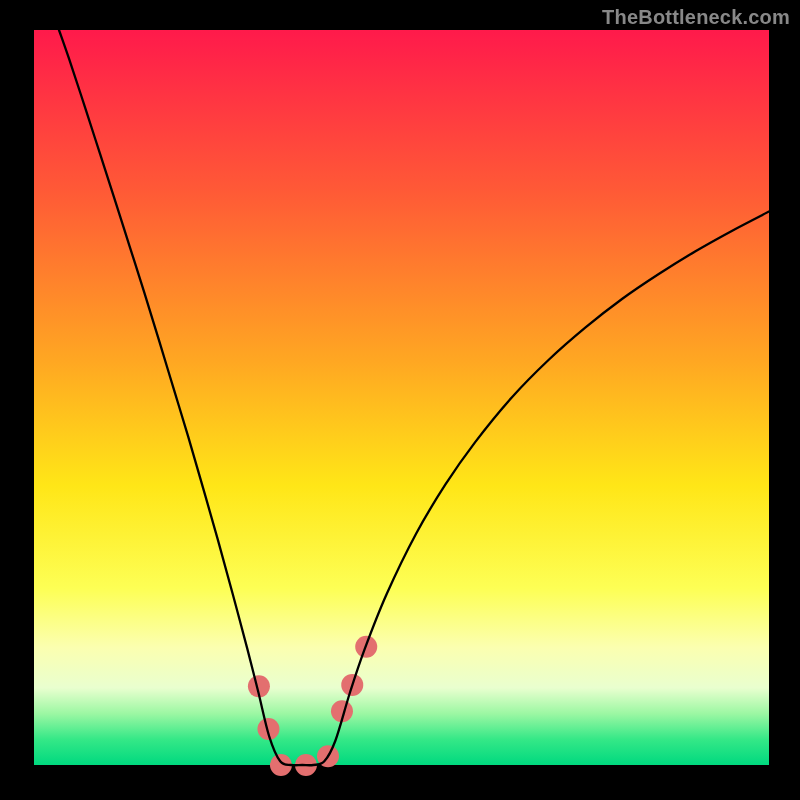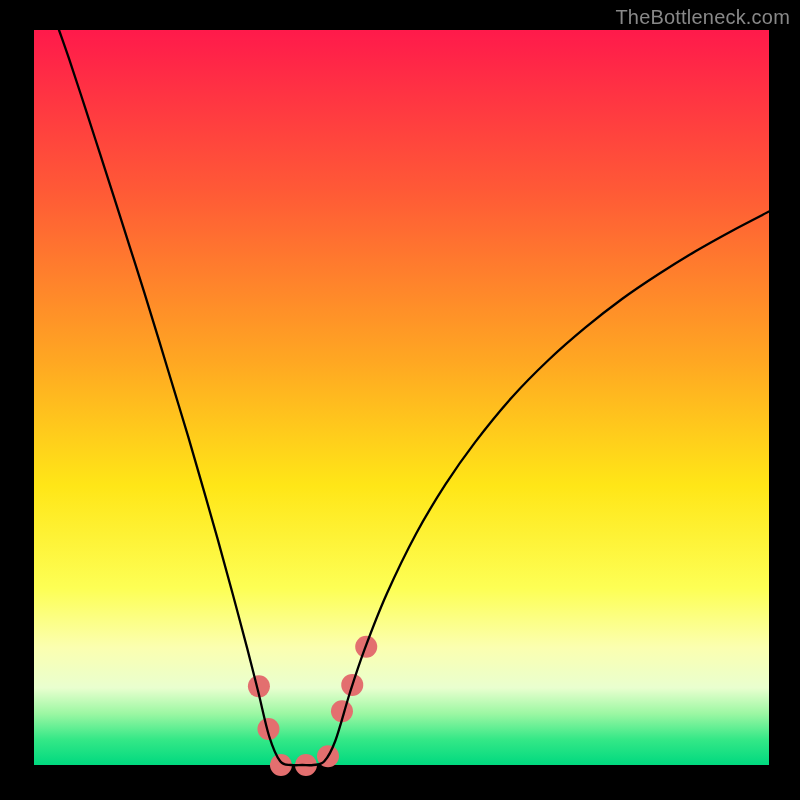--- a/index.html
+++ b/index.html
@@ -15,21 +15,21 @@
     position: relative;
     width: 800px;
     height: 800px;
   }
   .watermark {
     position: absolute;
     top: 6px;
     right: 10px;
     color: #888;
     font-size: 20px;
-    font-weight: 400;
+    font-weight: 700;
     letter-spacing: 0.2px;
     z-index: 5;
   }
   svg {
     position: absolute;
     top: 0;
     left: 0;
   }
 </style>
 </head>

